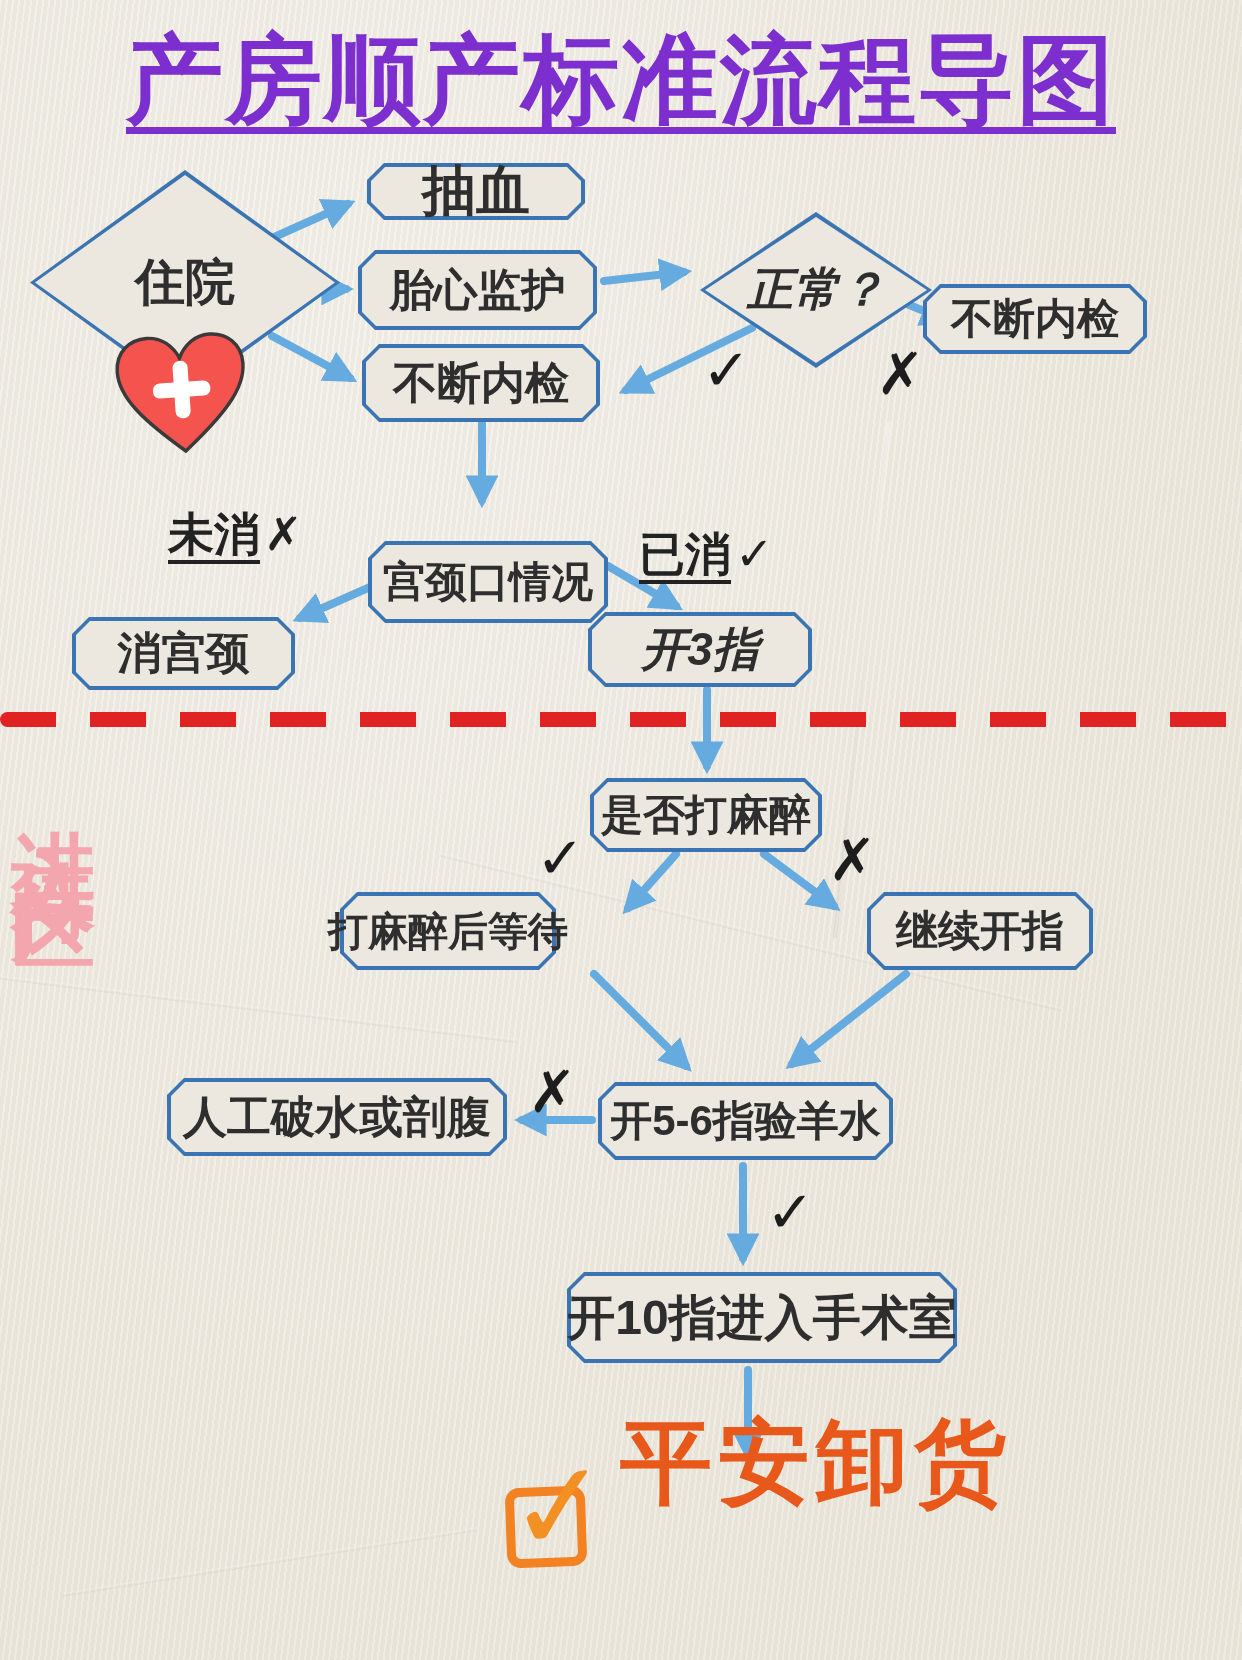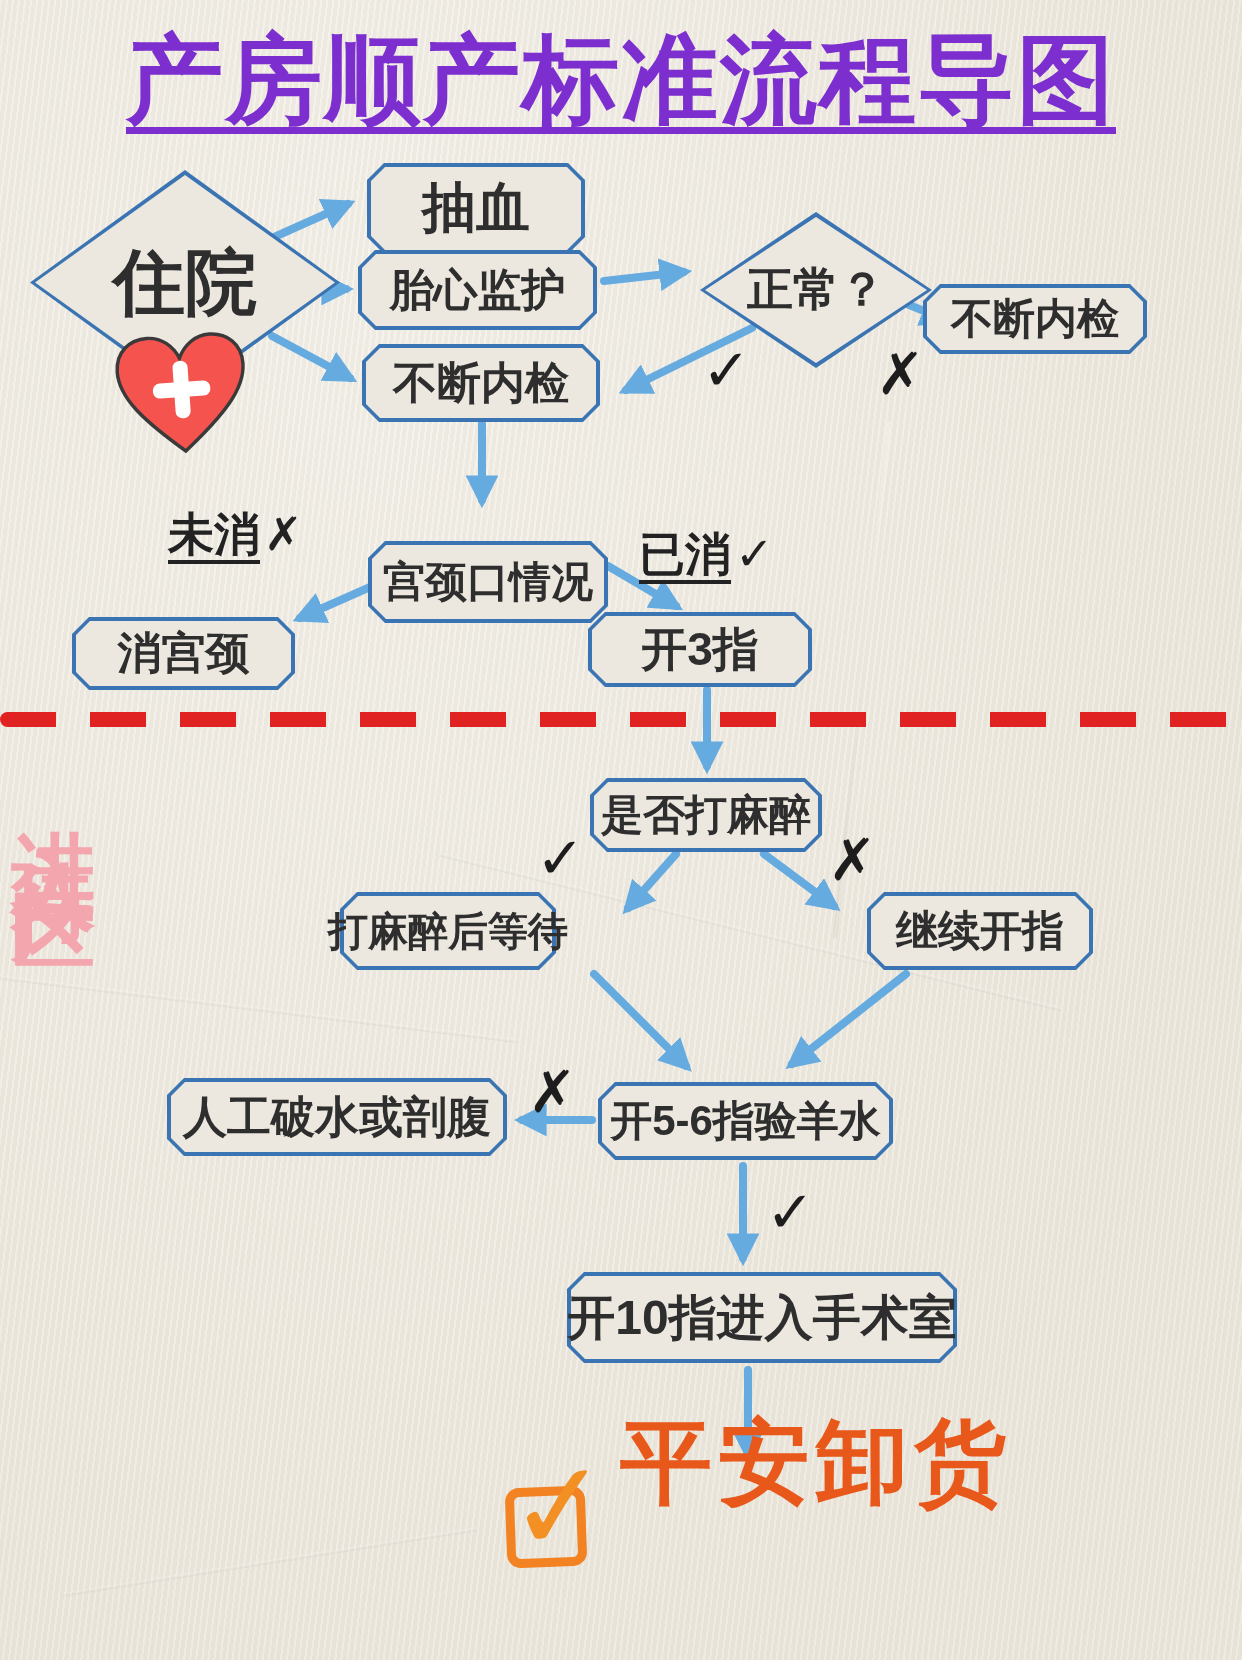--- a/index.html
+++ b/index.html
@@ -37,21 +37,21 @@
     clip-path:polygon(17px 0,calc(100% - 17px) 0,100% 17px,100% calc(100% - 17px),calc(100% - 17px) 100%,17px 100%,0 calc(100% - 17px),0 17px); }
   .node .oct-in { position:absolute; inset:4px; background:#ece8df;
     clip-path:polygon(14px 0,calc(100% - 14px) 0,100% 14px,100% calc(100% - 14px),calc(100% - 14px) 100%,14px 100%,0 calc(100% - 14px),0 14px); }
   .diamond .d-out { position:absolute; inset:0; background:#3b74b2;
     clip-path:polygon(50% 0,100% 50%,50% 100%,0 50%); }
   .diamond .d-in { position:absolute; inset:5px; background:#ece8df;
     clip-path:polygon(50% 0,100% 50%,50% 100%,0 50%); }
   .label { position:absolute; inset:0; display:flex; align-items:center; justify-content:center;
     font-weight:bold; color:#2e2e2e; white-space:nowrap; }
 
-  .fs76{font-size:72px;} .fs54{font-size:54px;} .fs48{font-size:48px;} .fs46{font-size:46px;}
+  .fs76{font-size:50px;} .fs54{font-size:54px;} .fs48{font-size:48px;} .fs46{font-size:46px;font-style:italic;}
   .fs44{font-size:44px;} .fs42{font-size:42px;} .fs40{font-size:40px;}
 
   .branch { position:absolute; font-size:46px; font-weight:bold; color:#222; white-space:nowrap; }
   .branch .u { text-decoration:underline; text-decoration-thickness:4px; text-underline-offset:10px; }
   .branch .mk { margin-left:4px; }
 
   .mark { position:absolute; font-size:58px; font-weight:900; color:#1d1d1d; }
 
   .dashed-line { position:absolute; left:0; top:712px; width:1242px; height:15px;
     background:repeating-linear-gradient(90deg,#e02222 0 56px, transparent 56px 90px);
@@ -114,21 +114,21 @@
     <div class="d-in"></div>
     <div class="label fs76">住院</div>
   </div>
 
   <div class="diamond" style="left:700px;top:212px;width:232px;height:156px">
     <div class="d-out"></div>
     <div class="d-in"></div>
     <div class="label fs46">正常？</div>
   </div>
 
-  <div class="node" style="left:367px;top:163px;width:218px;height:91px">
+  <div class="node" style="left:367px;top:163px;width:218px;height:57px">
     <div class="oct"></div>
     <div class="oct-in"></div>
     <div class="label fs54">抽血</div>
   </div>
 
   <div class="node" style="left:358px;top:250px;width:239px;height:80px">
     <div class="oct"></div>
     <div class="oct-in"></div>
     <div class="label fs44">胎心监护</div>
   </div>

